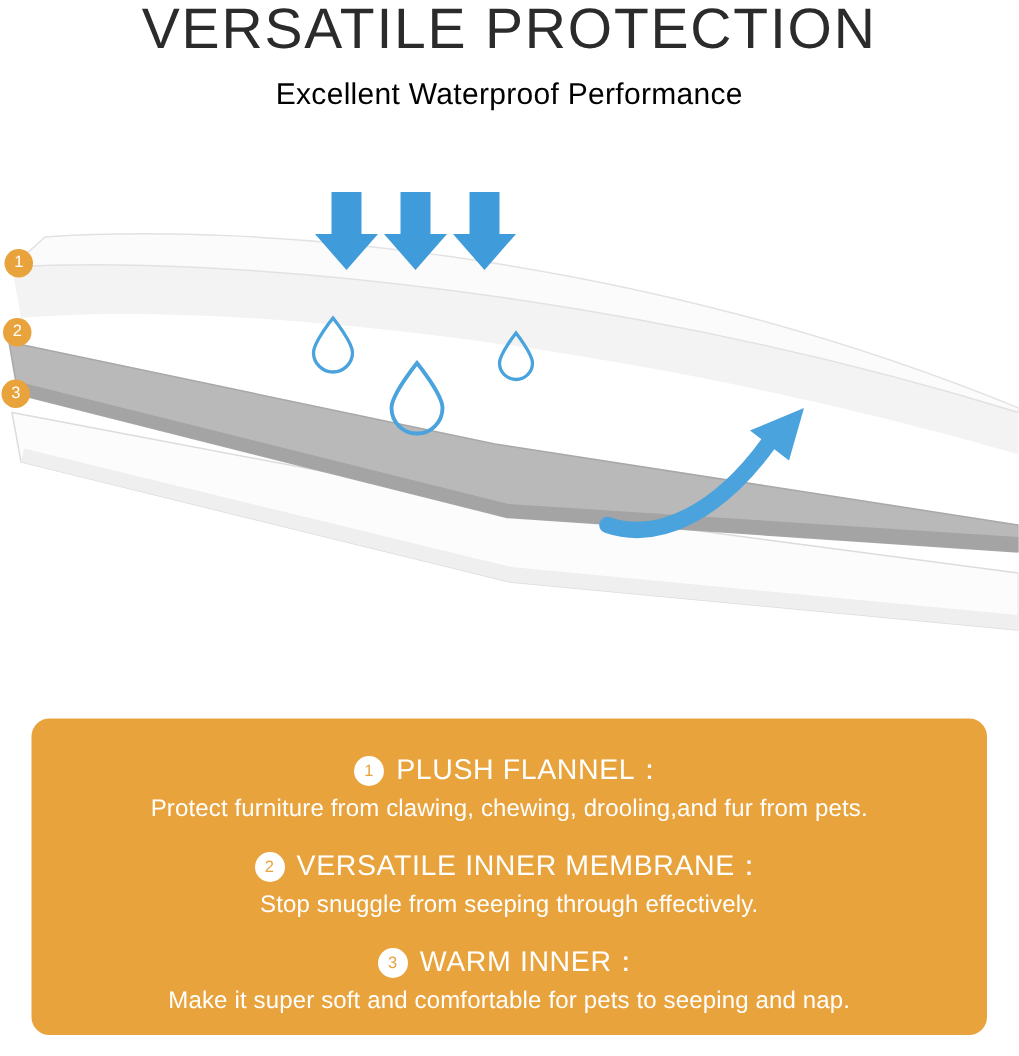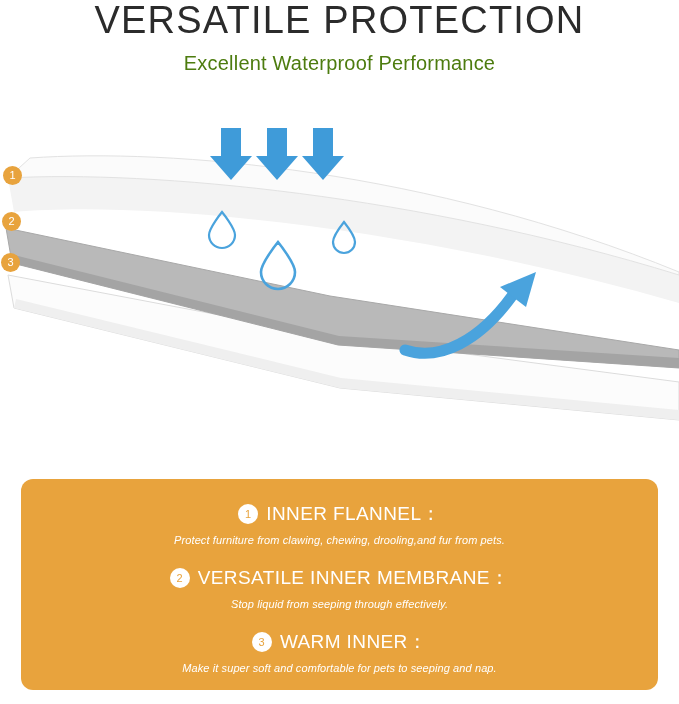--- a/index.html
+++ b/index.html
@@ -35,21 +35,21 @@
     line-height: 40px;
   }
   .subtitle {
     position: absolute;
     top: 52px;
     left: 0;
     width: 679px;
     text-align: center;
     font-size: 20px;
     font-weight: 400;
-    color: #4d7c0f;
+    color: #000000;
     letter-spacing: 0.2px;
   }
 
   
   .diagram {
     position: absolute;
     top: 100px;
     left: 0;
     width: 679px;
     height: 360px;
@@ -105,25 +105,24 @@
     height: 20px;
     border-radius: 50%;
     background: #ffffff;
     color: #e8a33d;
     font-size: 11px;
     line-height: 20px;
     text-align: center;
     flex: 0 0 auto;
   }
   .legend-desc {
-    font-size: 11px;
+    font-size: 16px;
     line-height: 22px;
     margin-top: 1px;
     letter-spacing: 0.1px;
-    font-style: italic;
   }
   .legend-block { margin-bottom: 14px; }
   .legend-block:last-child { margin-bottom: 0; }
 </style>
 </head>
 <body>
 
 <div class="page">
 
   <div class="title">VERSATILE PROTECTION</div>
@@ -171,31 +170,31 @@
     <div class="layer-num" id="layer-badge-1">1</div>
     <div class="layer-num" id="layer-badge-2">2</div>
     <div class="layer-num" id="layer-badge-3">3</div>
   </div>
 
   <div class="legend">
 
     <div class="legend-block">
       <div class="legend-row legend-heading">
         <span class="legend-badge">1</span>
-        <span>INNER FLANNEL：</span>
+        <span>PLUSH FLANNEL：</span>
       </div>
       <div class="legend-row legend-desc">Protect furniture from clawing, chewing, drooling,and fur from pets.</div>
     </div>
 
     <div class="legend-block">
       <div class="legend-row legend-heading">
         <span class="legend-badge">2</span>
         <span>VERSATILE INNER MEMBRANE：</span>
       </div>
-      <div class="legend-row legend-desc">Stop liquid from seeping through effectively.</div>
+      <div class="legend-row legend-desc">Stop snuggle from seeping through effectively.</div>
     </div>
 
     <div class="legend-block">
       <div class="legend-row legend-heading">
         <span class="legend-badge">3</span>
         <span>WARM INNER：</span>
       </div>
       <div class="legend-row legend-desc">Make it super soft and comfortable  for pets to seeping and nap.</div>
     </div>
 

